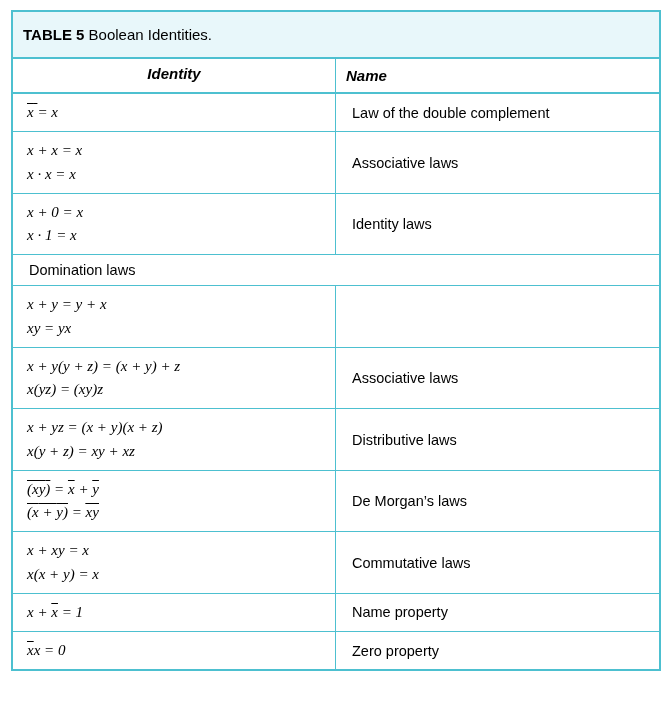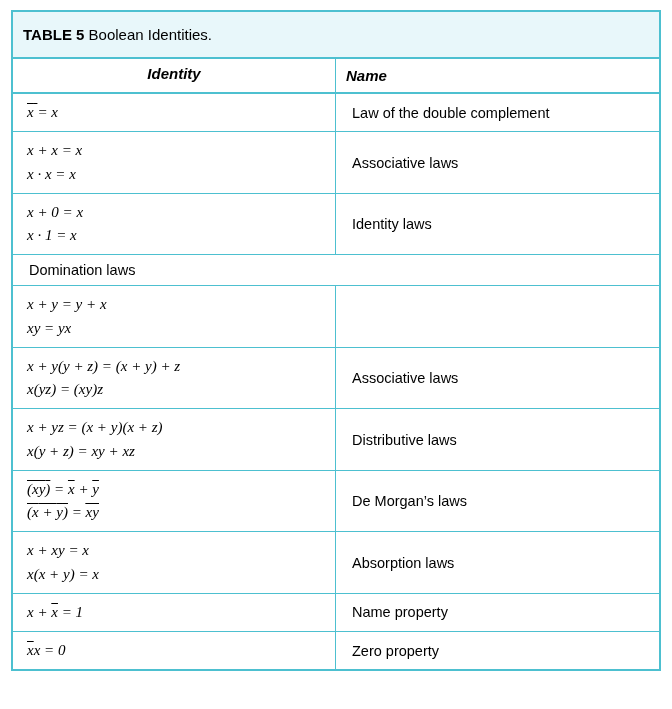--- a/index.html
+++ b/index.html
@@ -187,21 +187,21 @@
       <span>De Morgan’s laws</span>
     </div>
   </div>
 
   <div class="table-row">
     <div class="cell-identity">
       <span class="math-line"><span class="math"><i>x</i> + <i>xy</i> = <i>x</i></span></span>
       <span class="math-line"><span class="math"><i>x</i>(<i>x</i> + <i>y</i>) = <i>x</i></span></span>
     </div>
     <div class="cell-name">
-      <span>Absorption laws</span>
+      <span>Commutative laws</span>
     </div>
   </div>
 
   <div class="table-row">
     <div class="cell-identity">
       <span class="math-line">
         <span class="math">
           <i>x</i> + <span class="ov"><i>x</i></span> = 1
         </span>
       </span>

